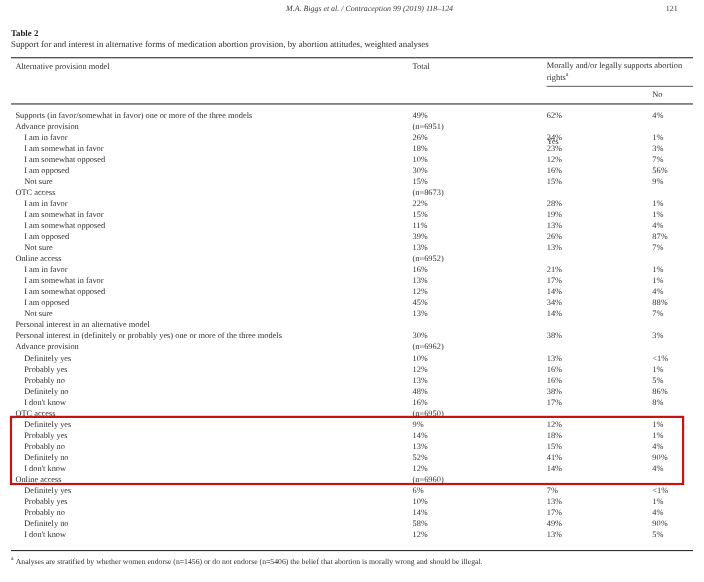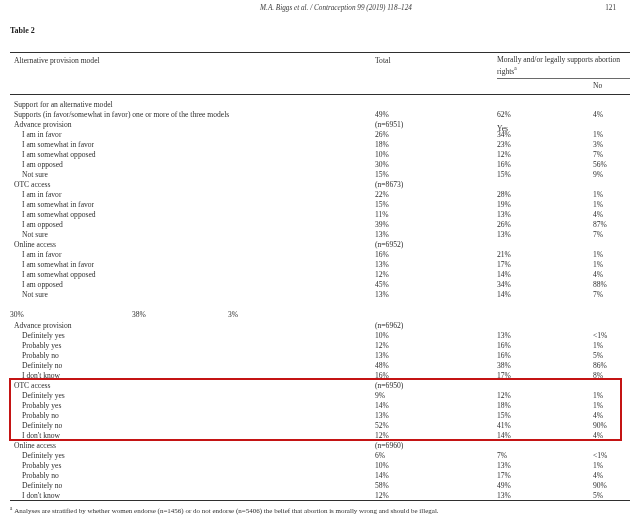--- a/index.html
+++ b/index.html
@@ -46,40 +46,35 @@
 </style>
 </head>
 <body>
 
 <div class="page">
 
   <div class="running-head">M.A. Biggs et al. / Contraception 99 (2019) 118–124</div>
   <div class="page-number">121</div>
 
   <div class="table-label">Table 2</div>
+  <div class="table-caption">Support for and interest in alternative forms of medication abortion provision, by abortion attitudes, weighted analyses</div>
 
   <div class="rule rule-top"></div>
 
   <div class="hdr hdr-apm">Alternative provision model</div>
   <div class="hdr hdr-total">Total</div>
   <div class="hdr hdr-group"><span>Morally and/or legally supports abortion rights</span><sup>a</sup></div>
   <div class="group-underline"></div>
   <div class="hdr hdr-yes">Yes</div>
   <div class="hdr hdr-no">No</div>
 
   <div class="rule rule-header"></div>
 
   <div class="tbody">
       <div class="row">
-        <div class="c label">Support for an alternative model</div>
-        <div class="c total"></div>
-        <div class="c yes"></div>
-        <div class="c no"></div>
-      </div>
-      <div class="row">
         <div class="c label">Supports (in favor/somewhat in favor) one or more of the three models</div>
         <div class="c total">49%</div>
         <div class="c yes">62%</div>
         <div class="c no">4%</div>
       </div>
       <div class="row">
         <div class="c label">Advance provision</div>
         <div class="c total">(n=6951)</div>
         <div class="c yes"></div>
         <div class="c no"></div>
@@ -180,25 +175,27 @@
         <div class="c yes">34%</div>
         <div class="c no">88%</div>
       </div>
       <div class="row ind">
         <div class="c label">Not sure</div>
         <div class="c total">13%</div>
         <div class="c yes">14%</div>
         <div class="c no">7%</div>
       </div>
       <div class="row">
+        <div class="c label">Personal interest in an alternative model</div>
         <div class="c total"></div>
         <div class="c yes"></div>
         <div class="c no"></div>
       </div>
       <div class="row">
+        <div class="c label">Personal interest in (definitely or probably yes) one or more of the three models</div>
         <div class="c total">30%</div>
         <div class="c yes">38%</div>
         <div class="c no">3%</div>
       </div>
       <div class="row">
         <div class="c label">Advance provision</div>
         <div class="c total">(n=6962)</div>
         <div class="c yes"></div>
         <div class="c no"></div>
       </div>

